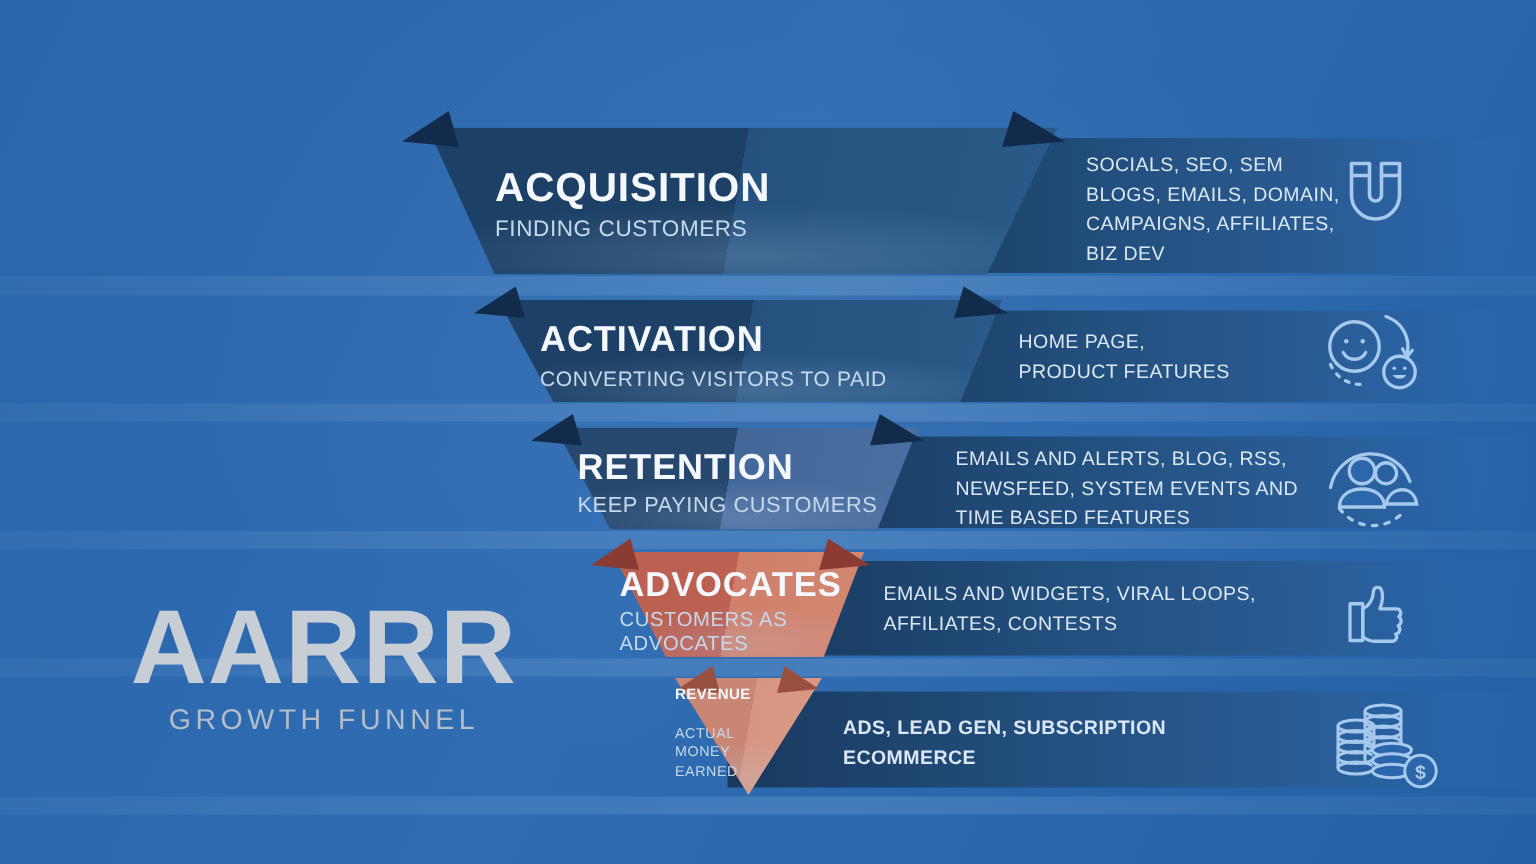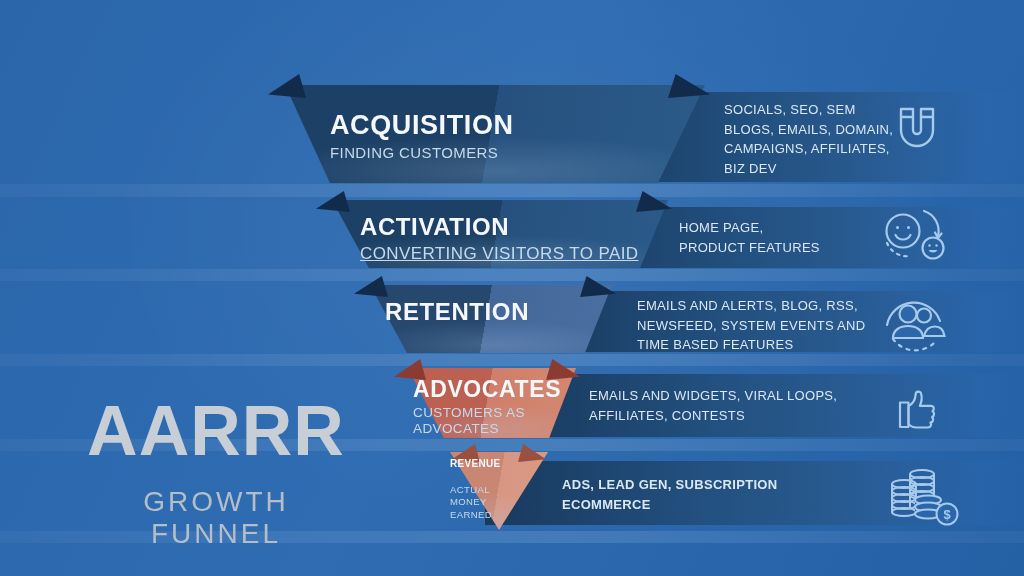--- a/index.html
+++ b/index.html
@@ -22,31 +22,31 @@
   .trap-red{background:linear-gradient(100deg,#bc6051 0%,#bc6051 47%,#cf7f6b 47%,#d38871 100%);}
   .trap-salmon{background:linear-gradient(100deg,#c98673 0%,#c98673 49%,#d79682 49%,#d99b85 100%);}
   .fold{position:absolute;}
   .fold-l{clip-path:polygon(0% 85%, 82% 0%, 100% 100%);}
   .fold-r{clip-path:polygon(0% 100%, 18% 0%, 100% 85%);}
   .fold-navy{background:#122b4b;} .fold-red{background:#8a3c33;} .fold-rust{background:#99503f;}
   .stage-label{position:absolute; text-align:left; z-index:5;}
   .stage-title{font-weight:bold; color:#f4f8fd; letter-spacing:0.6px;}
   .stage-sub{color:#c6d9ec; white-space:pre-line; margin-top:3px; letter-spacing:0.4px;}
   .s1 .stage-title{font-size:27px;} .s1 .stage-sub{font-size:15px;}
-  .s2 .stage-title{font-size:24px;} .s2 .stage-sub{font-size:17px;text-decoration:underline;}
+  .s2 .stage-title{font-size:24px;} .s2 .stage-sub{font-size:14px;}
   .s3 .stage-title{font-size:24px;} .s3 .stage-sub{font-size:14.5px;}
   .s4 .stage-title{font-size:23px;} .s4 .stage-sub{font-size:13.5px; line-height:1.15; margin-top:2px;}
   .s5 .stage-title{font-size:10px; letter-spacing:0.3px;} .s5 .stage-sub{font-size:9.5px; line-height:1.3; margin-top:15px;}
   .tactics{position:absolute; color:#dbe7f4; font-size:13px; line-height:1.5;
     letter-spacing:0.3px; white-space:pre-line; z-index:4;}
   .icon{position:absolute; color:#a6c9ec; z-index:4;}
   .icon svg{display:block;}
   .brand{position:absolute; left:78px; top:396px; width:276px; text-align:center;}
   .brand-main{font-size:70px; font-weight:bold; color:#c7ced6; letter-spacing:1px; line-height:1;}
-  .brand-sub{font-size:28px; color:#b4bec9; letter-spacing:3px; margin-top:20px; font-weight:normal;}
+  .brand-sub{font-size:19px; color:#b4bec9; letter-spacing:3px; margin-top:4px; font-weight:normal;}
 </style>
 </head>
 <body>
 
 <div class="stage">
 
   <div class="streak" style="top:184px;height:13px;"></div>
   <div class="streak" style="top:269px;height:12px;"></div>
   <div class="streak" style="top:354px;height:12px;"></div>
   <div class="streak" style="top:439px;height:12px;"></div>
@@ -109,20 +109,21 @@
       <path d="M44 46 c1.5 -6.5 6 -9.5 11 -9.5 c4.5 0 8.5 3 9.5 9.5 z"></path>
       <circle cx="28" cy="24" r="8.5" fill="#2c67ab"></circle>
       <path d="M13 48 c0 -8 7 -12 15 -12 c8 0 15 4 15 12 z" fill="#2c67ab"></path>
     </svg>
   </div>
   <div class="trap trap-slate" style="left:370px;top:285px;width:242px;height:68px;clip-path:polygon(0 0,100% 0,88.8% 100%,15.3% 100%);"></div>
   <div class="fold fold-l fold-navy" style="left:354px;top:276px;width:34px;height:21px;"></div>
   <div class="fold fold-r fold-navy" style="left:580px;top:276px;width:36px;height:21px;"></div>
   <div class="stage-label s3" style="left:385px;top:298px;width:215px;">
     <div class="stage-title">RETENTION</div>
+    <div class="stage-sub">KEEP PAYING CUSTOMERS</div>
   </div>
 
   <div class="bar" style="left:505px;top:374px;width:519px;height:63px;"></div>
   <div class="tactics" style="left:589px;top:386px;">EMAILS  AND WIDGETS, VIRAL LOOPS,
 AFFILIATES, CONTESTS</div>
   <div class="icon" style="left:892px;top:380px;">
     <svg width="54" height="52" viewBox="0 0 54 52" fill="none" stroke="currentColor" stroke-width="2.2" stroke-linejoin="round">
       <path d="M8 22.5 h8.5 V47 H8 z"></path>
       <path d="M16.5 44.5 c2.5 2 5 3 8 3 h11.5 c2.6 0 4.1 -2.8 2.4 -4.8 c2.7 -0.4 3.8 -3.8 1.7 -5.6 c2.5 -1.2 2.6 -4.6 0.4 -6 c2.2 -1.6 1.6 -5.2 -1.6 -5.2 h-11 c1.7 -4.2 2.3 -8.6 1.2 -12.2 c-0.9 -3 -5.2 -2.6 -5.4 0.4 c-0.4 5.6 -3 9.9 -7.2 11.9 z"></path>
     </svg>

